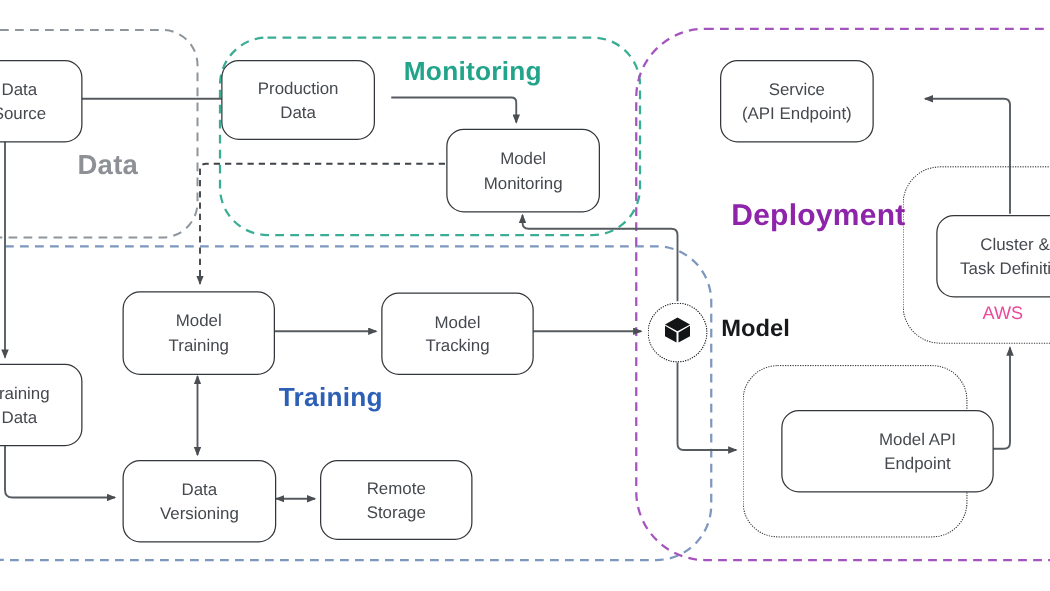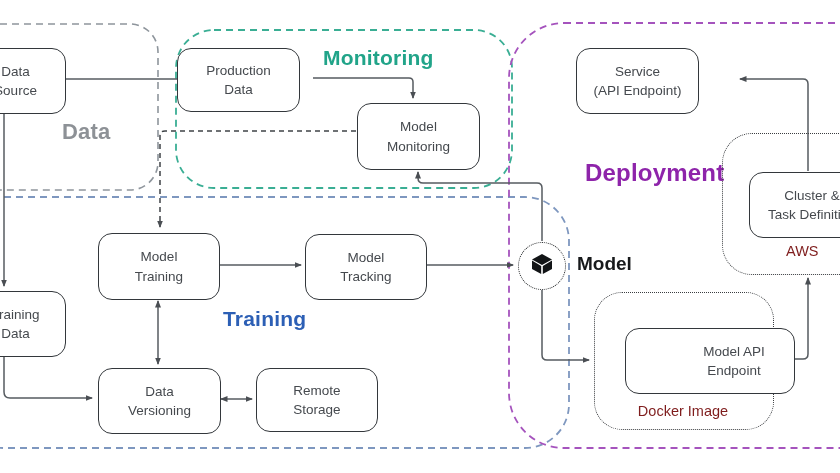--- a/index.html
+++ b/index.html
@@ -12,21 +12,21 @@
     position:absolute;z-index:3;background:#ffffff;
     border:1.8px solid #33373b;border-radius:14px;
     display:flex;align-items:center;justify-content:center;
     text-align:center;font-size:13.5px;line-height:1.42;color:#45494e;
     white-space:pre-line;
   }
   .container-dotted{
     position:absolute;z-index:2;border:1.7px dotted #3a3d40;background:transparent;
   }
   .container-label{
-    position:absolute;font-size:14.5px;color:#7f1d1d;z-index:2;white-space:nowrap;
+    position:absolute;font-size:14.5px;color:#ec4899;z-index:2;white-space:nowrap;
   }
   .region-label{
     position:absolute;z-index:2;font-weight:700;white-space:nowrap;letter-spacing:.2px;
   }
   .lbl-data{left:62px;top:119px;font-size:22px;color:#8d9196;}
   .lbl-monitoring{left:323px;top:46px;font-size:21px;color:#21a489;}
   .lbl-training{left:223px;top:307px;font-size:21px;color:#2c5fb5;}
   .lbl-deployment{left:585px;top:159px;font-size:24px;color:#8e24aa;}
   .model-badge-circle{
     position:absolute;left:518px;top:242px;width:46px;height:46px;z-index:3;
@@ -89,21 +89,20 @@
   </svg>
 
   <div class="region-label lbl-data">Data</div>
   <div class="region-label lbl-monitoring">Monitoring</div>
   <div class="region-label lbl-training">Training</div>
   <div class="region-label lbl-deployment">Deployment</div>
 
   <div class="container-dotted c-aws"></div>
   <div class="container-label c-aws-label">AWS</div>
   <div class="container-dotted c-docker"></div>
-  <div class="container-label c-docker-label">Docker Image</div>
 
   <div class="node n-data-source">Data
 Source</div>
   <div class="node n-production-data">Production
 Data</div>
   <div class="node n-model-monitoring">Model
 Monitoring</div>
   <div class="node n-model-training">Model
 Training</div>
   <div class="node n-model-tracking">Model

